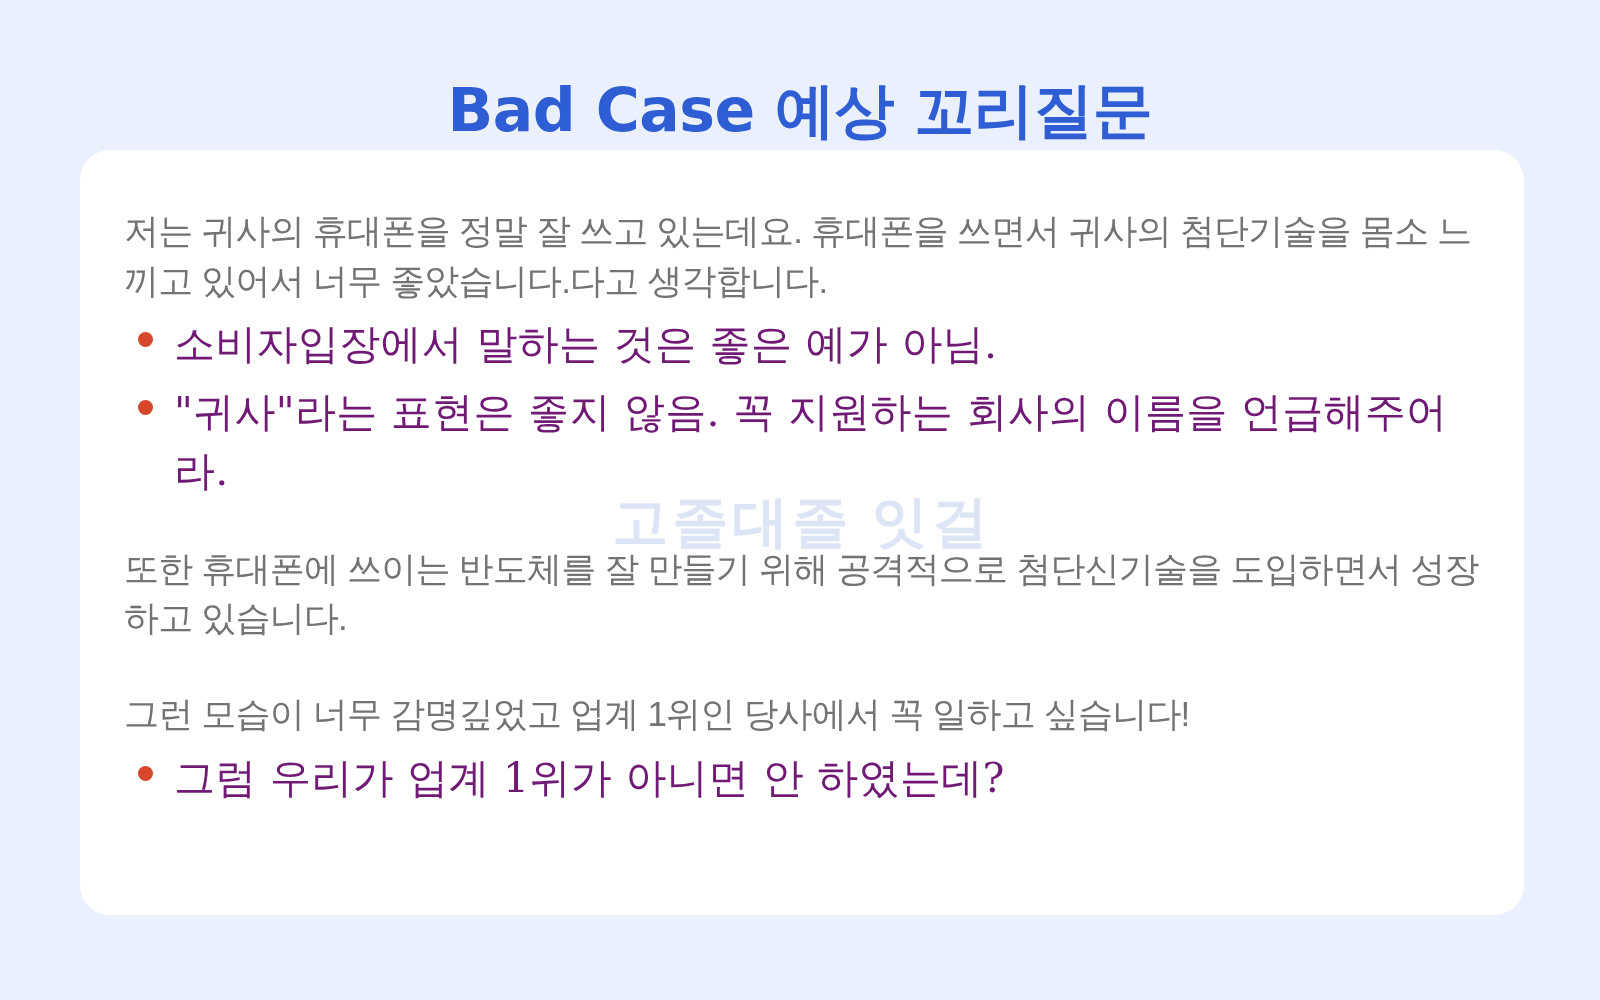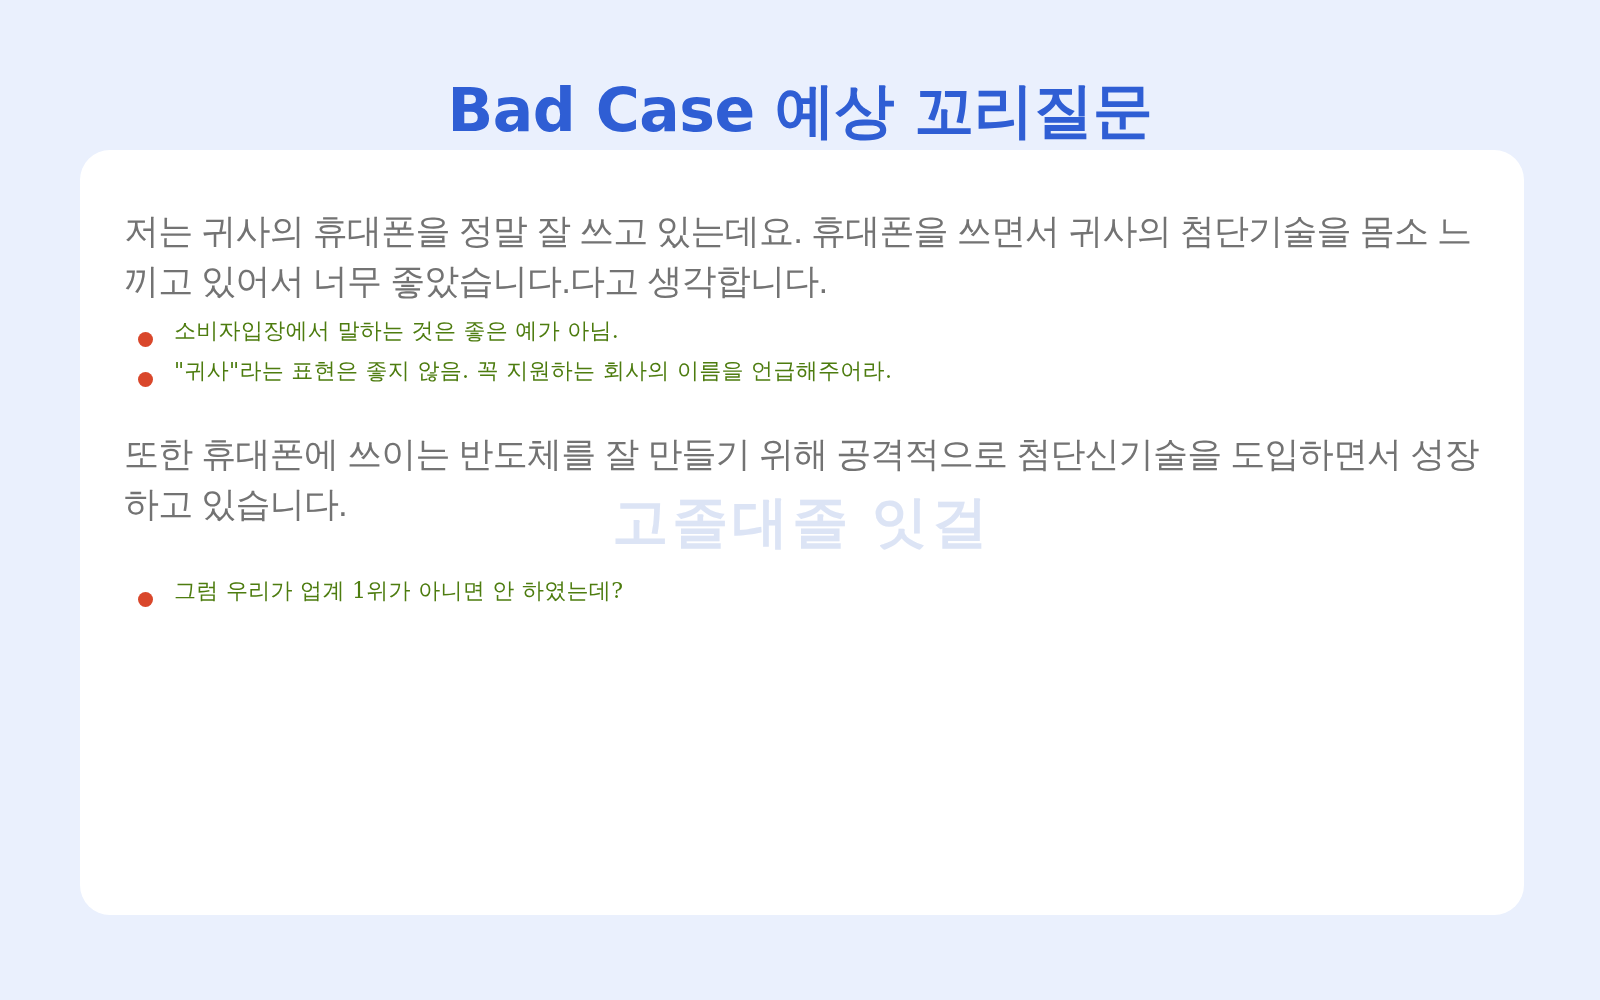--- a/index.html
+++ b/index.html
@@ -93,23 +93,23 @@
   .notes {
     list-style: none;
     margin: 10px 0 0 0;
     padding: 0;
   }
 
   .note {
     position: relative;
     padding-left: 50px;
     margin-top: 8px;
-    font-size: 22px;
+    font-size: 41px;
     line-height: 1.45;
-    color: #4d7c0f;
+    color: #701a75;
     letter-spacing: 0.3px;
     font-family: "DejaVu Serif", "Liberation Serif", serif;
     font-weight: 400;
   }
   .note:first-child { margin-top: 0; }
 
   .note .bullet {
     position: absolute;
     left: 14px;
     top: 17px;
@@ -152,20 +152,21 @@
             <span class="note-text">"귀사"라는 표현은 좋지 않음. 꼭 지원하는 회사의 이름을 언급해주어라.</span>
           </li>
         </ul>
       </div>
 
       <div class="block block-2">
         <p class="para">또한 휴대폰에 쓰이는 반도체를 잘 만들기 위해 공격적으로 첨단신기술을 도입하면서 성장하고 있습니다.</p>
       </div>
 
       <div class="block block-3">
+        <p class="para">그런 모습이 너무 감명깊었고 업계 1위인 당사에서 꼭 일하고 싶습니다!</p>
         <ul class="notes">
           <li class="note">
             <span class="bullet"></span>
             <span class="note-text">그럼 우리가 업계 1위가  아니면 안 하였는데?</span>
           </li>
         </ul>
       </div>
 
     </div>
   </div>

